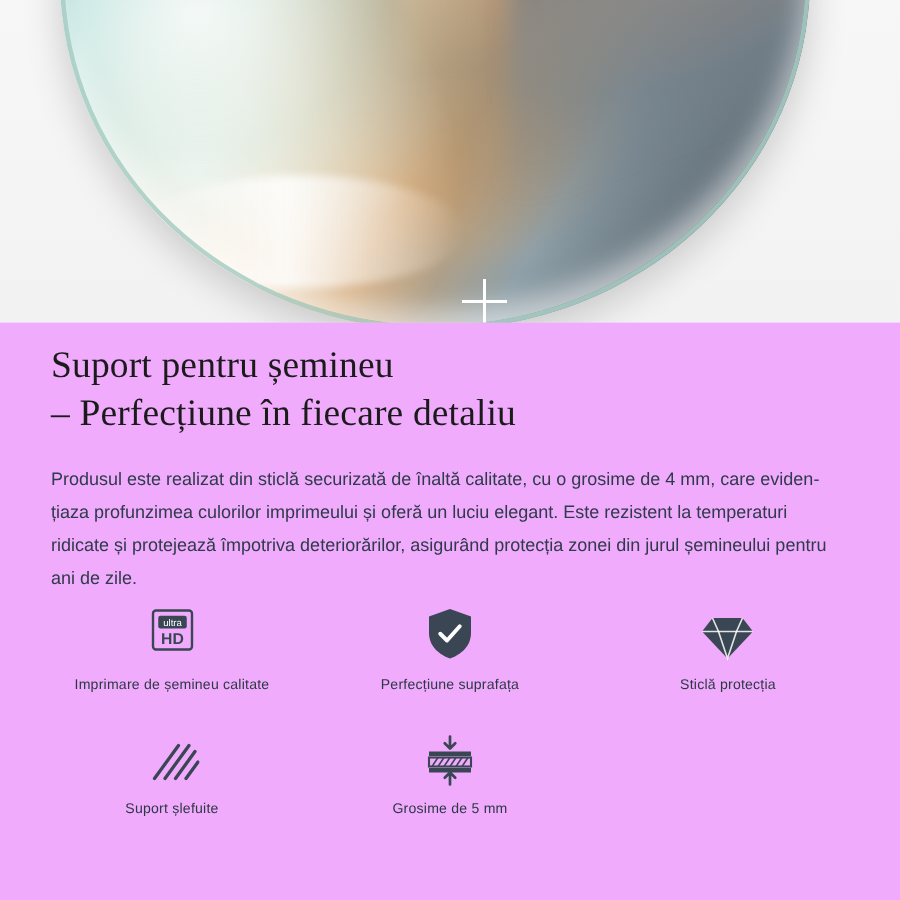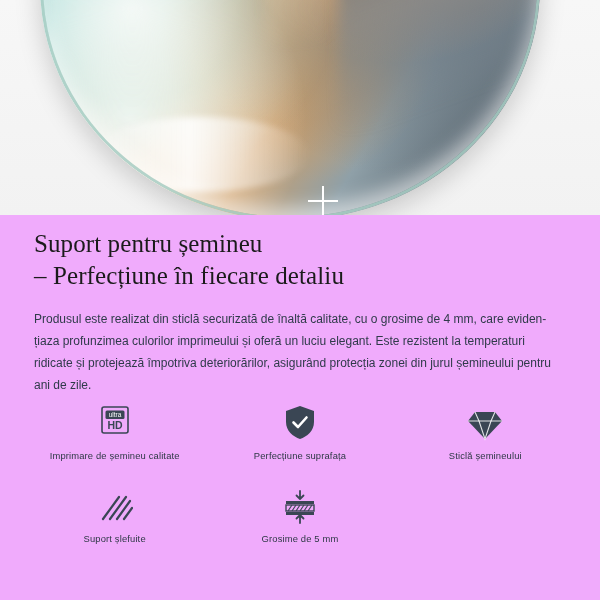--- a/index.html
+++ b/index.html
@@ -194,21 +194,21 @@
     </div>
 
     <div class="feature">
       <span class="ico">
         <svg width="38" height="34" viewBox="0 0 38 34">
           <path d="M9 4 H29 L36 13 L19 31 L2 13 Z" fill="#3a4654"></path>
           <path d="M9 4 L13 13 L19 31 L25 13 L29 4" fill="none" stroke="#ffffff" stroke-width="1.1" opacity="0.85"></path>
           <path d="M2 13 H36" stroke="#ffffff" stroke-width="1.1" opacity="0.85"></path>
         </svg>
       </span>
-      <span class="cap">Sticlă șemineului</span>
+      <span class="cap">Sticlă protecția</span>
     </div>
 
     <div class="feature">
       <span class="ico">
         <svg width="36" height="34" viewBox="0 0 36 34">
           <path d="M6 28 L22 6" stroke="#3a4654" stroke-width="2.2" stroke-linecap="round"></path>
           <path d="M13 28 L29 6" stroke="#3a4654" stroke-width="2.2" stroke-linecap="round"></path>
           <path d="M20 28 L33 10" stroke="#3a4654" stroke-width="2.2" stroke-linecap="round"></path>
           <path d="M27 28 L35 17" stroke="#3a4654" stroke-width="2.2" stroke-linecap="round"></path>
         </svg>

